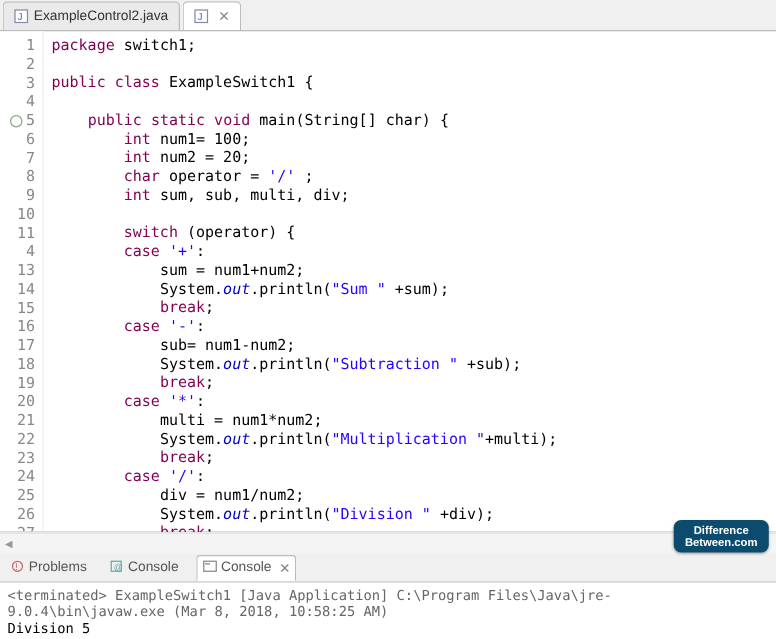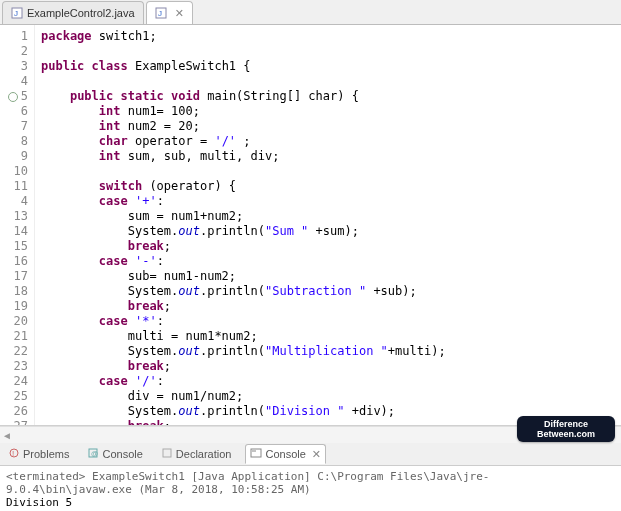--- a/index.html
+++ b/index.html
@@ -6,32 +6,32 @@
   .tabs{display:flex;align-items:flex-end;height:24px;background:#f0f0f0;border-bottom:1px solid #bcbcbc}
   .tab{display:flex;align-items:center;gap:4px;height:22px;padding:0 8px;border:1px solid #bcbcbc;border-bottom:none;background:#eaeaea;border-top-left-radius:4px;border-top-right-radius:4px;margin-left:2px;font-size:11px;color:#333}
   .tab.active{background:#fff}
   .tab .jicon{display:inline-flex}
   .tab .close{color:#888;font-size:11px;margin-left:4px}
   .editor{display:flex;height:400px;overflow:hidden;border-bottom:1px solid #d0d0d0}
   .gutter{width:28px;text-align:right;padding:4px 6px 4px 0;color:#888;font-family:Consolas,monospace;font-size:12px;line-height:15px;background:#fff;border-right:1px solid #eee;user-select:none}
   .gutter .ln{height:15px}
   .gutter .ln.circ::before{content:"";display:inline-block;width:8px;height:8px;border:1px solid #8a8;border-radius:50%;margin-right:3px;vertical-align:middle}
   .code{flex:1;padding:4px 0 4px 6px;font-family:Consolas,monospace;font-size:12px;line-height:15px;white-space:pre;overflow:auto}
-  .kw{color:#7f0055;font-weight:bold}
+  .kw{color:#7f0055;font-weight:normal}
   .str{color:#2a00ff}
   .fld{color:#0000c0;font-style:italic}
   .hscroll{height:16px;background:#f4f4f4;border-top:1px solid #e0e0e0;display:flex;align-items:center}
   .hscroll .arrow{width:14px;text-align:center;color:#999;font-size:10px}
   .bottom-tabs{display:flex;align-items:center;height:22px;background:#f0f0f0;border-bottom:1px solid #ccc;padding:0 4px;gap:10px;font-size:11px;color:#555}
   .btab{display:flex;align-items:center;gap:3px;padding:2px 4px}
   .btab.active{background:#fff;border:1px solid #bbb;border-bottom:1px solid #fff;border-top-left-radius:3px;border-top-right-radius:3px}
   .btab .close{color:#888;margin-left:3px}
   .console{padding:4px 6px;font-family:Consolas,monospace;font-size:11px}
   .console .hdr{color:#666}
-  .badge{position:absolute;right:6px;top:416px;background:#0f172a;color:#fff;font-size:9px;font-weight:bold;padding:3px 20px;border-radius:6px;line-height:10px;text-align:center;box-shadow:0 1px 2px rgba(0,0,0,.3)}
+  .badge{position:absolute;right:6px;top:416px;background:#0c4a6e;color:#fff;font-size:9px;font-weight:bold;padding:3px 9px;border-radius:6px;line-height:10px;text-align:center;box-shadow:0 1px 2px rgba(0,0,0,.3)}
   .ico{display:inline-block;vertical-align:middle}
 </style>
 </head>
 <body>
 
 <div class="tabs">
   <div class="tab">
     <span class="jicon">
         <svg width="12" height="12">
           <rect x="1" y="1" width="10" height="10" fill="#fff" stroke="#88a"></rect>
@@ -127,26 +127,20 @@
         </svg></span>
     <span>Problems</span>
   </div>
   <div class="btab">
     <span class="ico"><svg width="12" height="12">
           <rect x="2" y="2" width="8" height="8" fill="none" stroke="#6aa"></rect>
           <text x="4" y="9" font-size="7" fill="#6aa">@</text>
         </svg></span>
     <span>Console</span>
   </div>
-  <div class="btab">
-    <span class="ico"><svg width="12" height="12">
-          <rect x="2" y="2" width="8" height="8" fill="#eee" stroke="#aaa"></rect>
-        </svg></span>
-    <span>Declaration</span>
-  </div>
   <div class="btab active">
     <span class="ico"><svg width="12" height="12">
           <rect x="1" y="2" width="10" height="8" fill="#fff" stroke="#888"></rect>
           <line x1="2" y1="4" x2="6" y2="4" stroke="#888"></line>
         </svg></span>
     <span>Console</span>
     <span class="close">✕</span>
   </div>
 </div>
 

